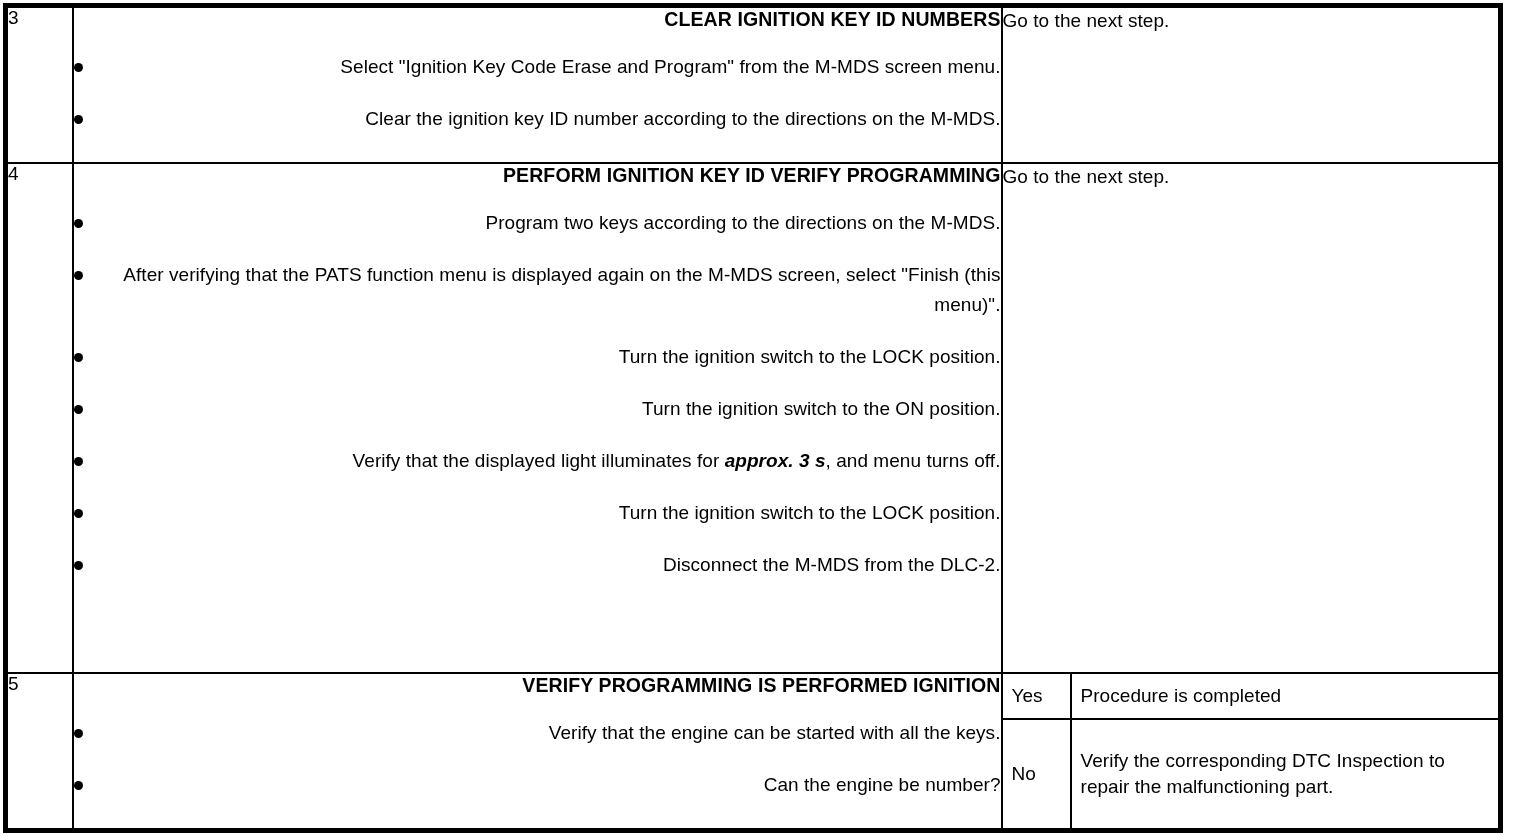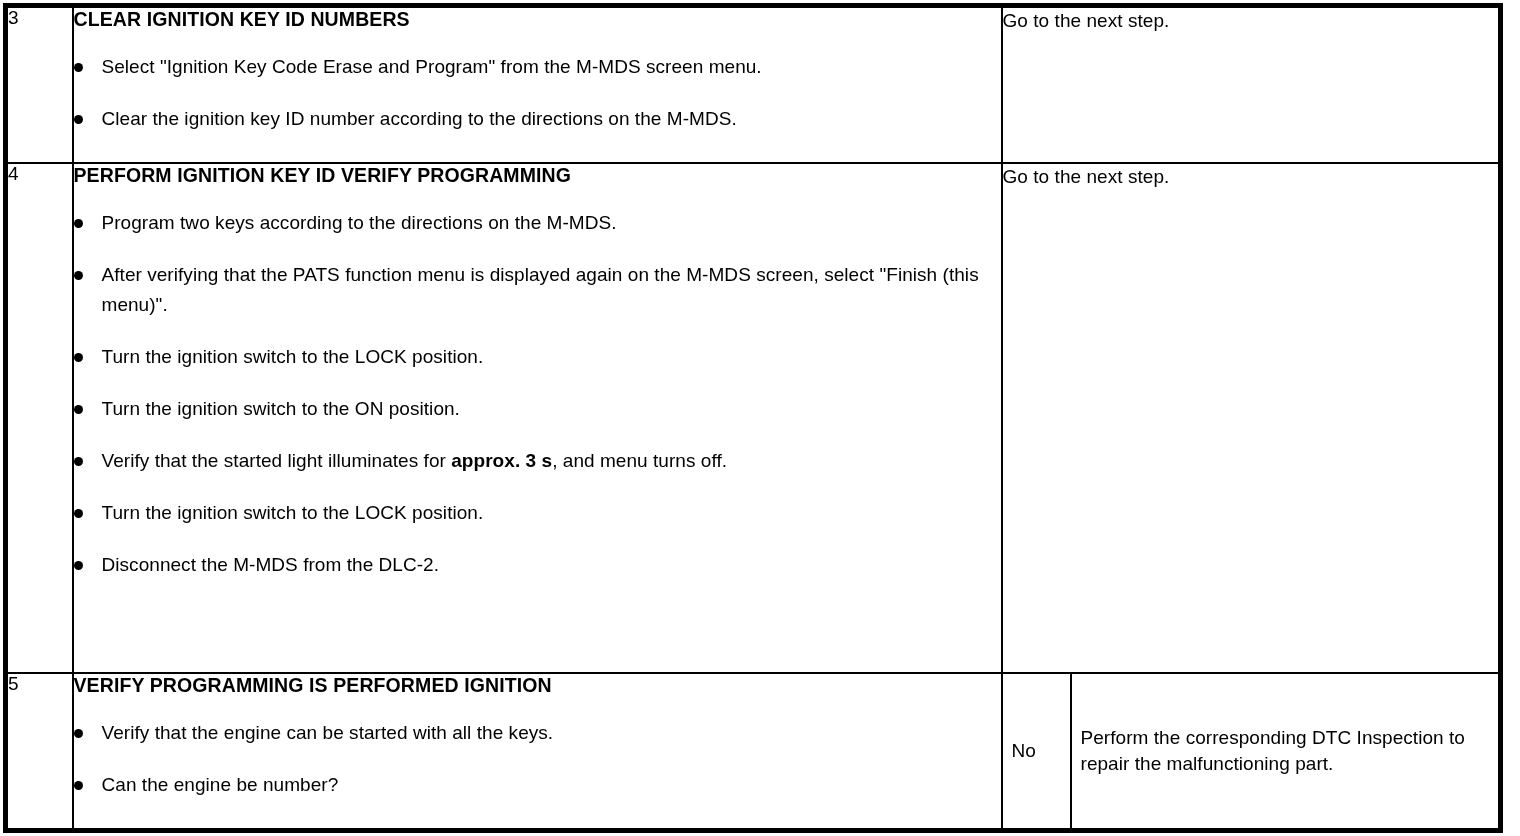--- a/index.html
+++ b/index.html
@@ -51,20 +51,21 @@
   .step-num {
     font-size: 19px;
     line-height: 20px;
     padding: 8px 0 0 7px;
     letter-spacing: 0px;
   }
 
   
   .body-cell {
     padding: 10px 14px 12px 44px;
+    text-align: right;
   }
   .action-title {
     font-size: 19.5px;
     font-weight: bold;
     letter-spacing: 0.1px;
     line-height: 22px;
     margin: 0 0 6px 0;
     white-space: nowrap;
   }
   .bullets {
@@ -82,21 +83,21 @@
   }
   .bullets li .dot {
     position: absolute;
     left: 0px;
     top: 11px;
     width: 9px;
     height: 9px;
     background: #000;
     border-radius: 50%;
   }
-  .bullets li b { font-weight: bold; }
+  .bullets li b { font-weight: bold; font-style: italic; }
 
   
   .result-cell {
     padding: 0 8px 0 9px;
     vertical-align: middle;
     font-size: 19px;
     line-height: 26px;
     letter-spacing: 0.05px;
   }
 
@@ -176,21 +177,21 @@
             <li>
               <span class="dot"></span>
               <span>Turn the ignition switch to the LOCK position.</span>
             </li>
             <li>
               <span class="dot"></span>
               <span>Turn the ignition switch to the ON position.</span>
             </li>
             <li>
               <span class="dot"></span>
-              <span>Verify that the started light illuminates for </span><b>approx. 3 s</b><span>, and menu turns off.</span>
+              <span>Verify that the displayed light illuminates for </span><b>approx. 3 s</b><span>, and menu turns off.</span>
             </li>
             <li>
               <span class="dot"></span>
               <span>Turn the ignition switch to the LOCK position.</span>
             </li>
             <li>
               <span class="dot"></span>
               <span>Disconnect the M-MDS from the DLC-2.</span>
             </li>
           </ul>
@@ -211,23 +212,27 @@
             </li>
             <li>
               <span class="dot"></span>
               <span>Can the engine be number?</span>
             </li>
           </ul>
         </td>
         <td class="result-cell nested">
           <table class="yn-table">
             <tbody>
+              <tr class="yn-row-yes">
+                <td class="yn-label">Yes</td>
+                <td class="res-nowrap">Procedure is completed</td>
+              </tr>
               <tr>
                 <td class="yn-label">No</td>
-                <td>Perform the corresponding DTC Inspection to repair the malfunctioning part.</td>
+                <td>Verify the corresponding DTC Inspection to repair the malfunctioning part.</td>
               </tr>
             </tbody>
           </table>
         </td>
       </tr>
 
     </tbody>
   </table>
 
 </div>

